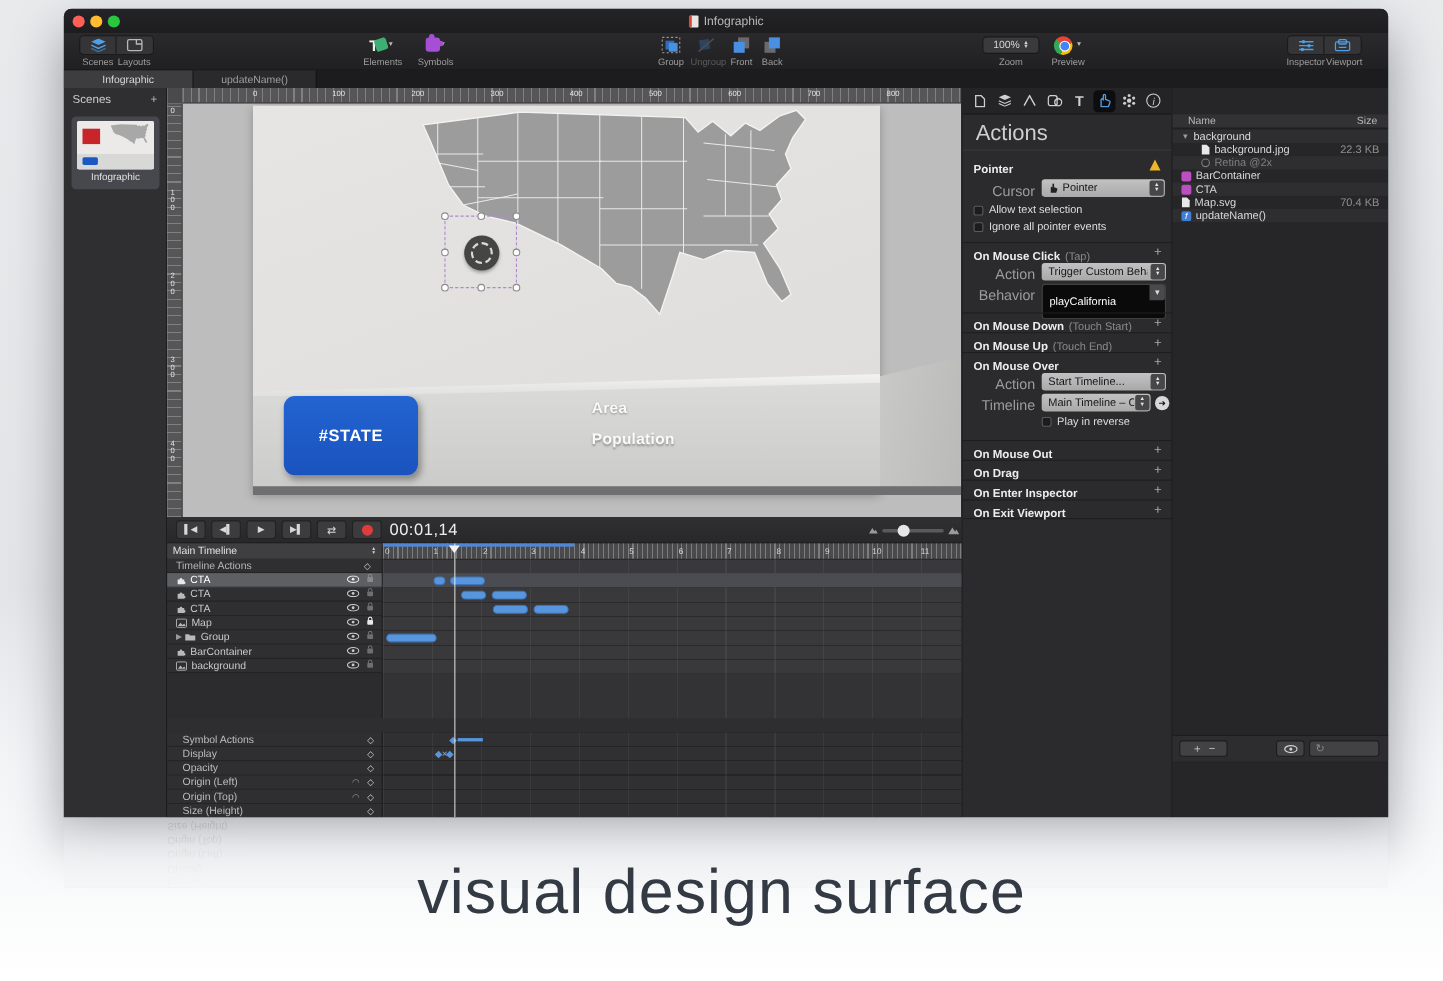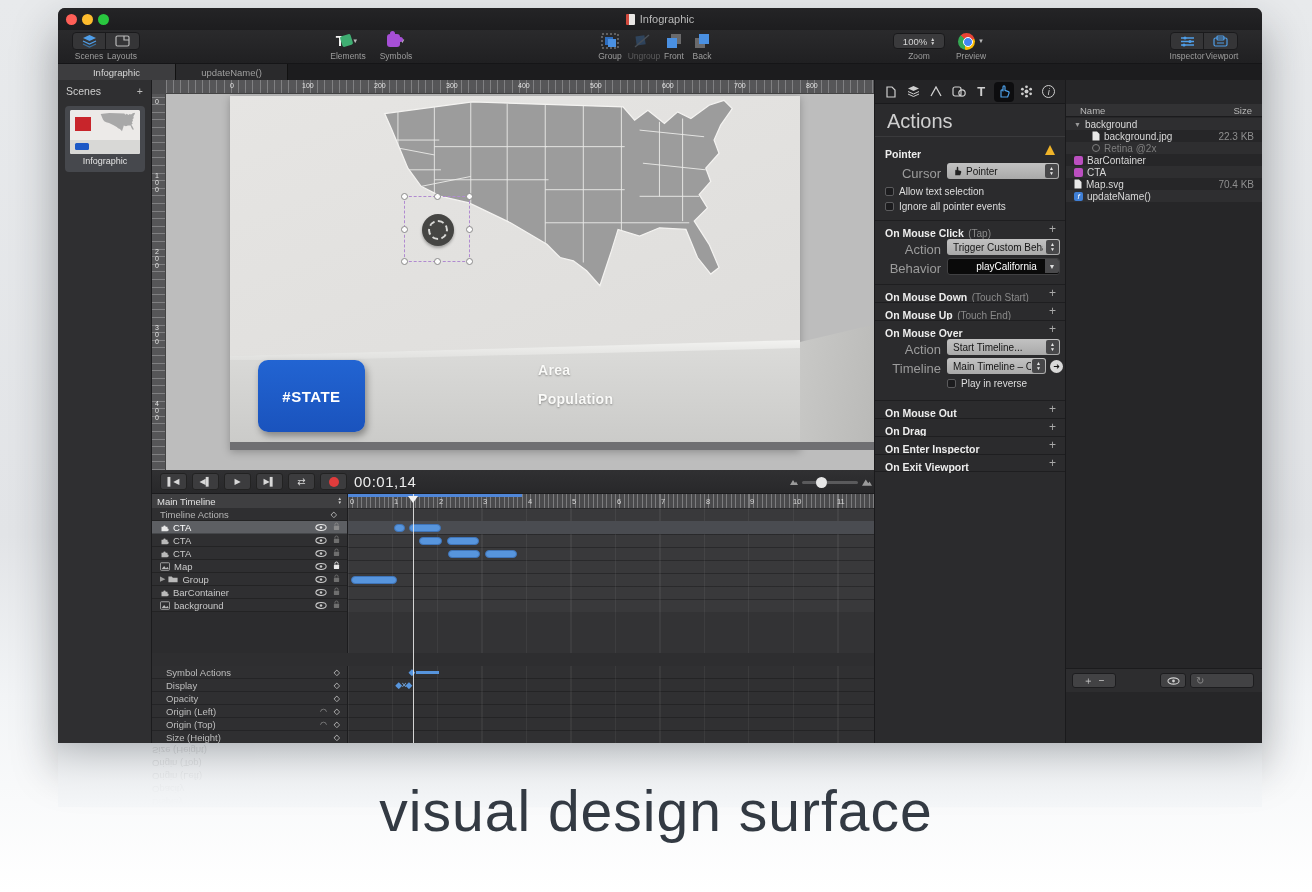--- a/index.html
+++ b/index.html
@@ -60,40 +60,40 @@
   .callout::after { content:""; position:absolute; right:-17px; top:42px; border:12px solid transparent; border-left:18px solid #c8252b; }
   .callout div { color:#fff; font-weight:bold; font-size:15.5px; line-height:22px; letter-spacing:.3px; }
 
   .map-svg { position:absolute; left:118px; top:1px; width:464px; height:240px; }
 
   .selection { position:absolute; left:174px; top:100px; width:66px; height:66px; border:1px dashed #b08ad0; }
   .handle { position:absolute; width:7px; height:7px; border-radius:50%; background:#fdfdfd; border:1px solid #8a8a8a; }
   .state-icon { position:absolute; left:17px; top:17px; width:32px; height:32px; border-radius:50%; background:#454543; display:flex; align-items:center; justify-content:center; box-shadow:0 2px 3px rgba(0,0,0,.3); }
   .state-icon::after { content:""; width:16px; height:16px; border-radius:50%; border:2.5px dashed #d9d9d7; }
 
-  .state-btn { position:absolute; left:28px; top:264px; width:107px; height:72px; border-radius:10px;
+  .state-btn { position:absolute; left:28px; top:264px; width:122px; height:72px; border-radius:10px;
      background:linear-gradient(#2264d2,#1a53bd); box-shadow:2px 4px 7px rgba(0,0,0,.35);
      color:#fff; font-weight:bold; font-size:15px; display:flex; align-items:center; justify-content:center; letter-spacing:.5px; }
   .bar-label { position:absolute; left:308px; color:#fafaf8; font-weight:bold; font-size:14px; text-shadow:0 1px 2px rgba(0,0,0,.35); letter-spacing:.3px; }
 
   
   .inspector { position:absolute; left:816px; top:72px; width:192px; height:663px; background:#2b2b2d; border-left:1px solid #1a1a1c; border-right:1px solid #1a1a1c; }
   .insp-tabs { position:absolute; left:0; top:0; width:100%; height:24px; background:#242426; border-bottom:1px solid #1a1a1c; display:flex; align-items:center; padding:0 6px; gap:2px; }
   .itab { width:21px; height:20px; border-radius:4px; display:flex; align-items:center; justify-content:center; color:#cfcfcf; font-size:12px; }
   .itab.sel { background:#0d0d0f; color:#4da0e8; }
   .insp-title { position:absolute; left:12px; top:30px; font-size:20px; color:#cfcfcf; font-weight:300; }
   .insp-rule { position:absolute; left:0; top:56px; width:100%; border-top:1px solid #3a3a3c; }
   .sec-head { position:absolute; left:0; width:100%; height:17px; border-top:1px solid #1e1e20; padding:2px 10px 0 10px; }
   .sec-head b { font-size:10.5px; color:#ededed; }
   .sec-head .alt { font-size:10px; color:#8a8a8a; font-weight:normal; }
   .plus { position:absolute; right:9px; top:2px; color:#a8a8a8; font-size:12px; line-height:12px; }
   .frm-label { position:absolute; width:62px; text-align:right; font-size:13px; color:#9c9c9c; }
   .dd { position:absolute; height:16px; background:linear-gradient(#c2c2c2,#a9a9a9); border-radius:3px; font-size:10px; color:#151515; display:flex; align-items:center; padding-left:6px; overflow:hidden; white-space:nowrap; }
   .dd .stp { position:absolute; right:1px; top:1px; width:13px; height:14px; background:#474749; border-radius:2px; color:#e8e8e8; font-size:5px; display:flex; flex-direction:column; align-items:center; justify-content:center; line-height:5px; }
-  .combo-dark { position:absolute; height:17px; background:#0a0a0a; border:1px solid #404042; border-radius:3px; font-size:10px; color:#fff; display:flex; align-items:center; padding-left:6px;justify-content:center; }
+  .combo-dark { position:absolute; height:32px; background:#0a0a0a; border:1px solid #404042; border-radius:3px; font-size:10px; color:#fff; display:flex; align-items:center; padding-left:6px; }
   .combo-dark .cbtn { position:absolute; right:0; top:0; width:14px; height:14px; background:#4a4a4c; border-radius:0 2px 2px 0; color:#ddd; font-size:7px; display:flex; align-items:center; justify-content:center; }
   .chk { position:absolute; display:flex; align-items:center; gap:5px; font-size:10px; color:#dedede; }
   .chk .box { width:9px; height:9px; background:#1c1c1e; border:1px solid #5b5b5d; border-radius:2px; }
   .warn { width:0; height:0; border-left:5.5px solid transparent; border-right:5.5px solid transparent; border-bottom:10px solid #f0b429; position:absolute; right:10px; top:3px; }
   .go-btn { position:absolute; width:13px; height:13px; border-radius:50%; background:#d8d8d8; color:#111; font-size:8px; display:flex; align-items:center; justify-content:center; }
 
   
   .resources { position:absolute; left:1008px; top:72px; width:196px; height:663px; background:#262628; }
   .res-top { position:absolute; left:0; top:0; width:100%; height:24px; background:#29292b; border-bottom:1px solid #1a1a1c; }
   .res-all { position:absolute; left:8px; top:4px; width:58px; height:16px; background:#3d3d3f; border:1px solid #1b1b1d; border-radius:3px; color:#ddd; font-size:9.5px; display:flex; align-items:center; padding:0 4px; justify-content:space-between; }

